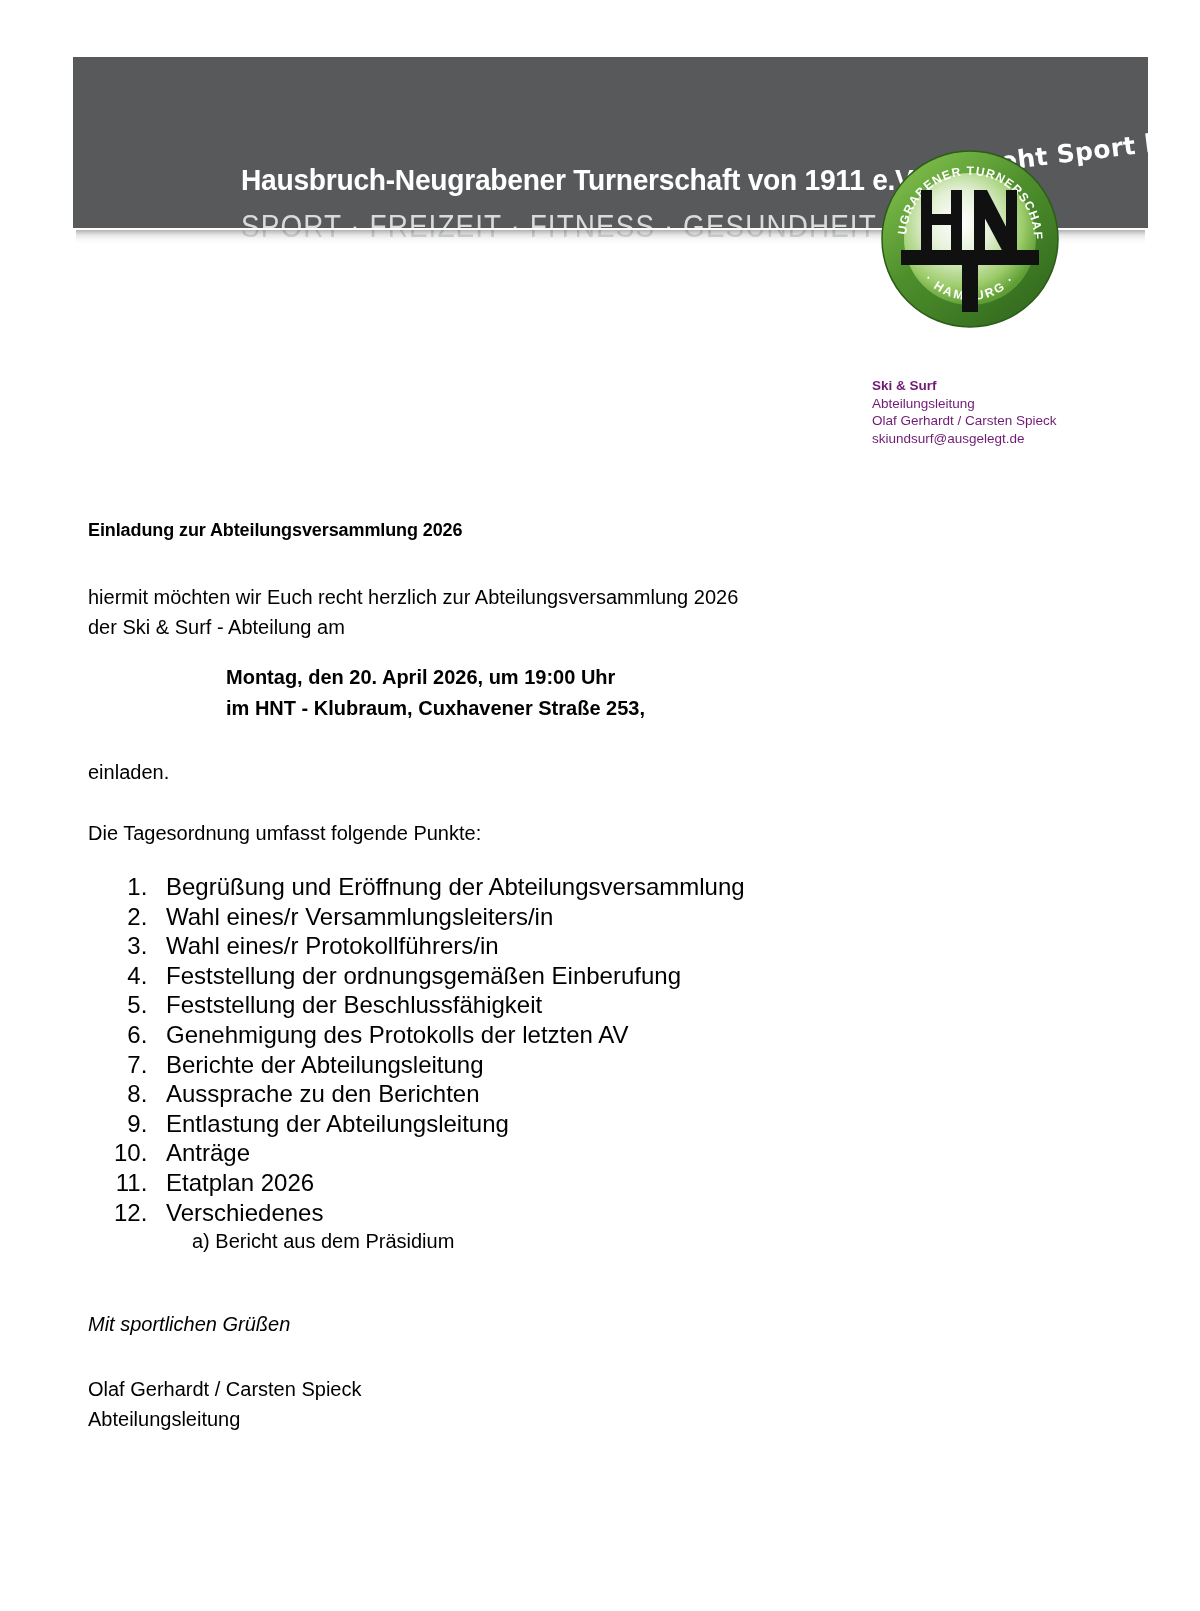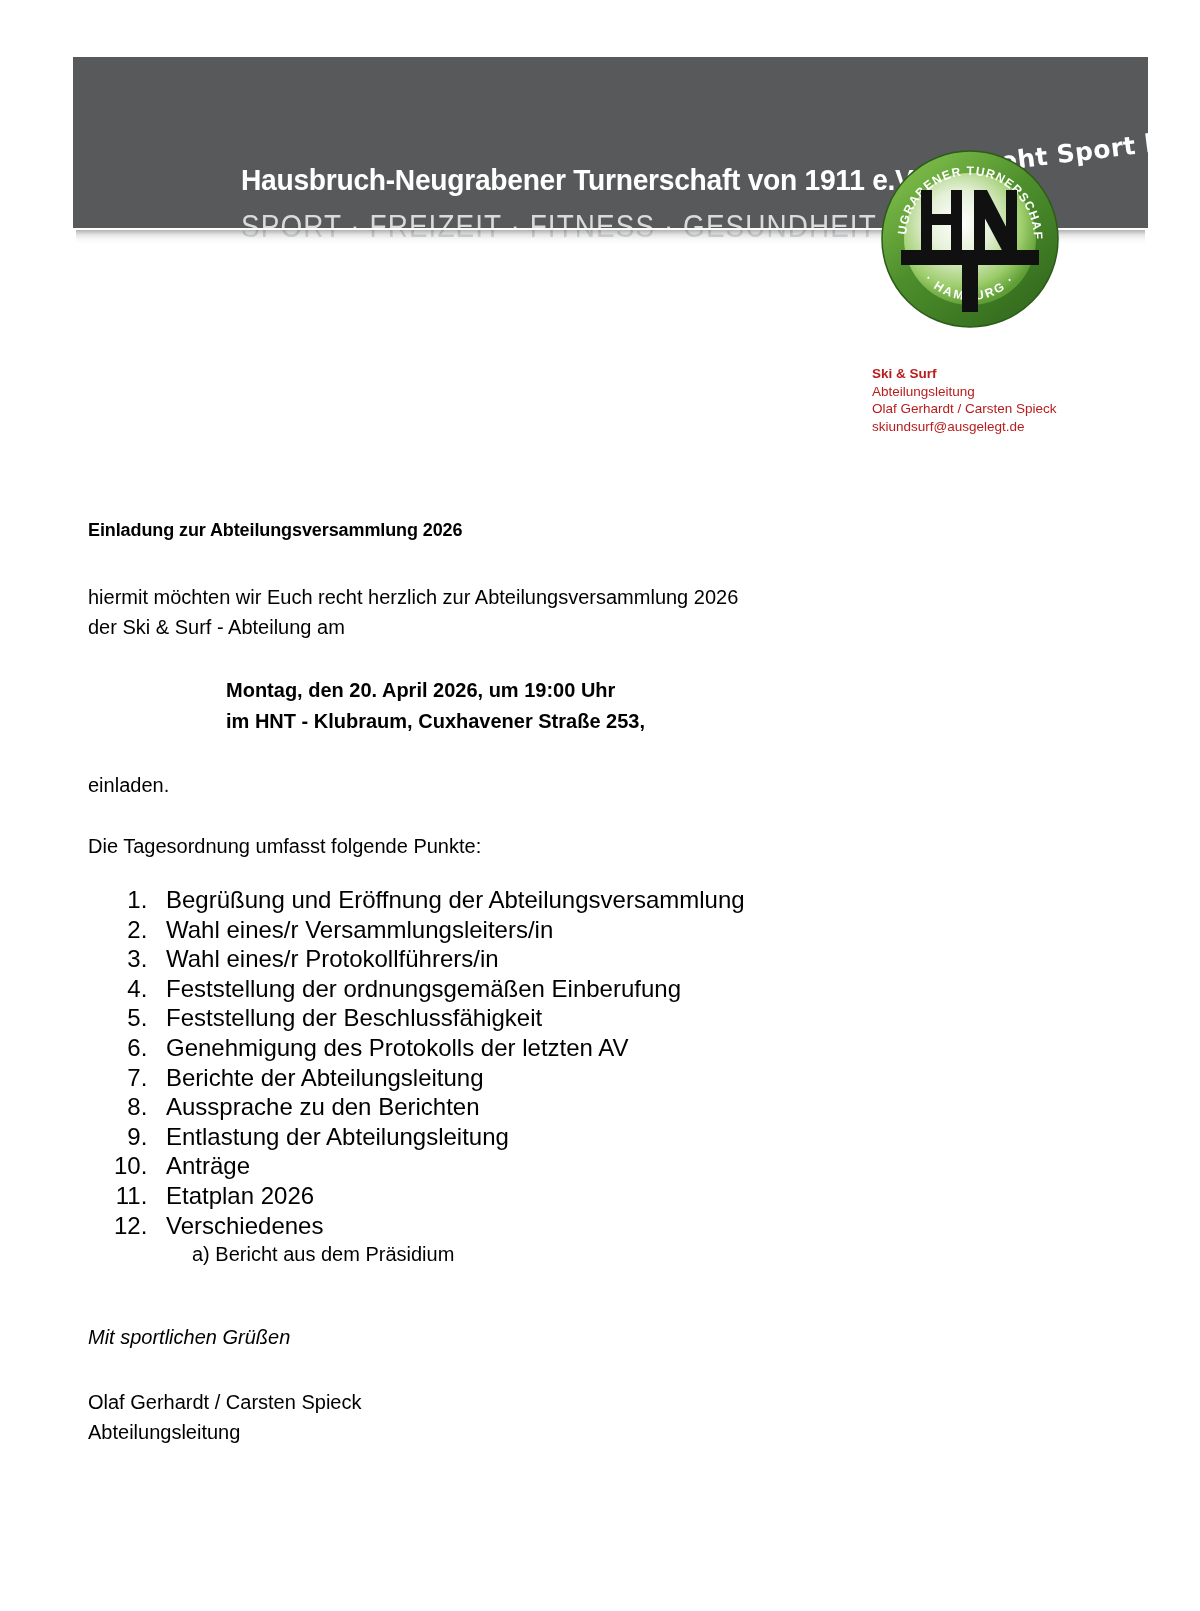--- a/index.html
+++ b/index.html
@@ -94,25 +94,25 @@
     top: 148px;
     width: 182px;
     height: 182px;
   }
   #logo svg { display: block; width: 182px; height: 182px; }
 
   
   #contact {
     position: absolute;
     left: 872px;
-    top: 365px;
+    top: 377px;
     width: 260px;
     font-size: 13.5px;
     line-height: 17.5px;
-    color: #b91c1c;
+    color: #701a75;
   }
   #contact .bold { font-weight: bold; }
 
   
   #letter {
     position: absolute;
     left: 88px;
     top: 515px;
     width: 1010px;
   }
@@ -125,21 +125,21 @@
   }
   .para {
     font-size: 20px;
     line-height: 29.5px;
     margin: 0;
     white-space: pre-line;
   }
   .salutation { margin-top: 43px; }
   .intro      { margin-top: 38px; }
   .highlight  {
-    margin-top: 33px;
+    margin-top: 20px;
     margin-left: 138px;
     font-weight: bold;
     font-size: 20px;
     line-height: 31px;
     white-space: pre-line;
   }
   .einladen   { margin-top: 34px; }
   .agenda-lead{ margin-top: 31px; }
 
   ol#agenda {

